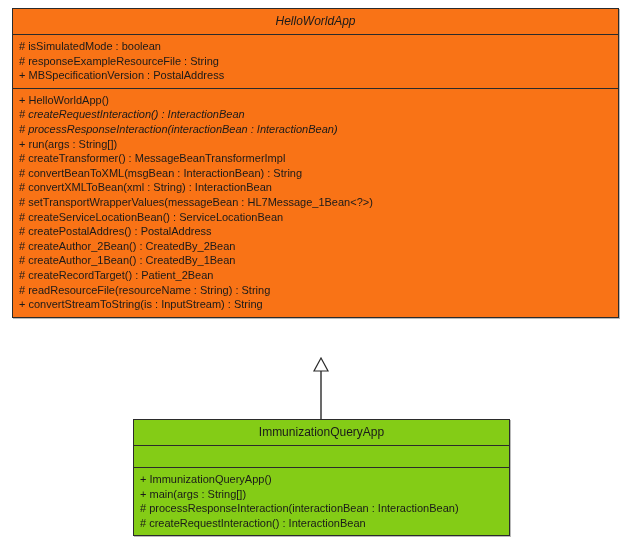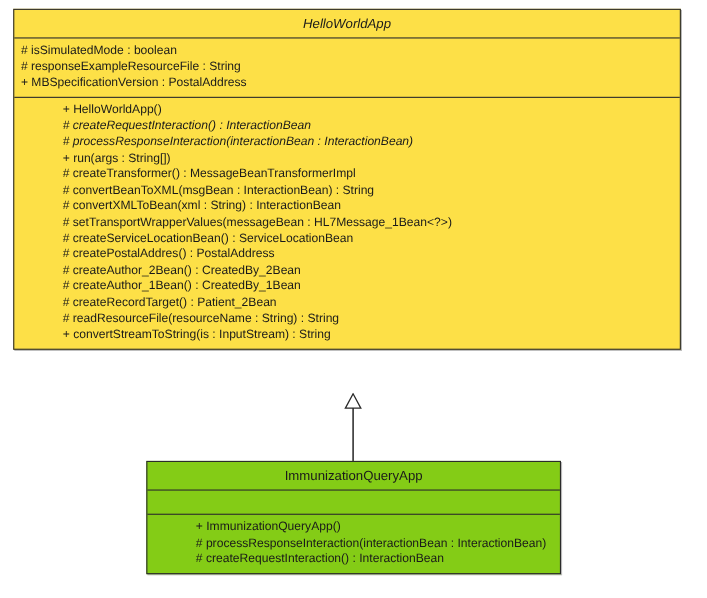--- a/index.html
+++ b/index.html
@@ -20,21 +20,21 @@
     position: absolute;
     box-sizing: border-box;
     border: 1px solid #2b2b2b;
     box-shadow: 1px 1px 0 0 #b9b9b9;
   }
 
   .uml-class.base {
     left: 12px;
     top: 8px;
     width: 607px;
-    background: #fde047;
+    background: #f97316;
   }
 
   .uml-class.derived {
     left: 133px;
     top: 419px;
     width: 377px;
     background: #84cc16;
   }
 
   .class-name {
@@ -49,21 +49,20 @@
   .class-name.abstract {
     font-style: italic;
   }
 
   .compartment {
     border-bottom: 1px solid #2b2b2b;
     padding: 4px 6px 5px 6px;
   }
   .compartment:last-child {
     border-bottom: none;
-    margin-left: 38px;
   }
   .compartment.empty {
     height: 13px;
     padding: 4px 6px 4px 6px;
   }
 
   .member {
     font-size: 11px;
     line-height: 14.6px;
     color: #1a1a1a;
@@ -119,16 +118,17 @@
   <polygon points="12,1 5,14 19,14" fill="#ffffff" stroke="#2b2b2b" stroke-width="1.2"></polygon>
 </svg>
 
 <div class="uml-class derived">
   <div class="class-name">ImmunizationQueryApp</div>
 
   <div class="compartment empty"></div>
 
   <div class="compartment">
     <div class="member">+ ImmunizationQueryApp()</div>
+    <div class="member">+ main(args : String[])</div>
     <div class="member"># processResponseInteraction(interactionBean : InteractionBean)</div>
     <div class="member"># createRequestInteraction() : InteractionBean</div>
   </div>
 </div>
 
 </body></html>

